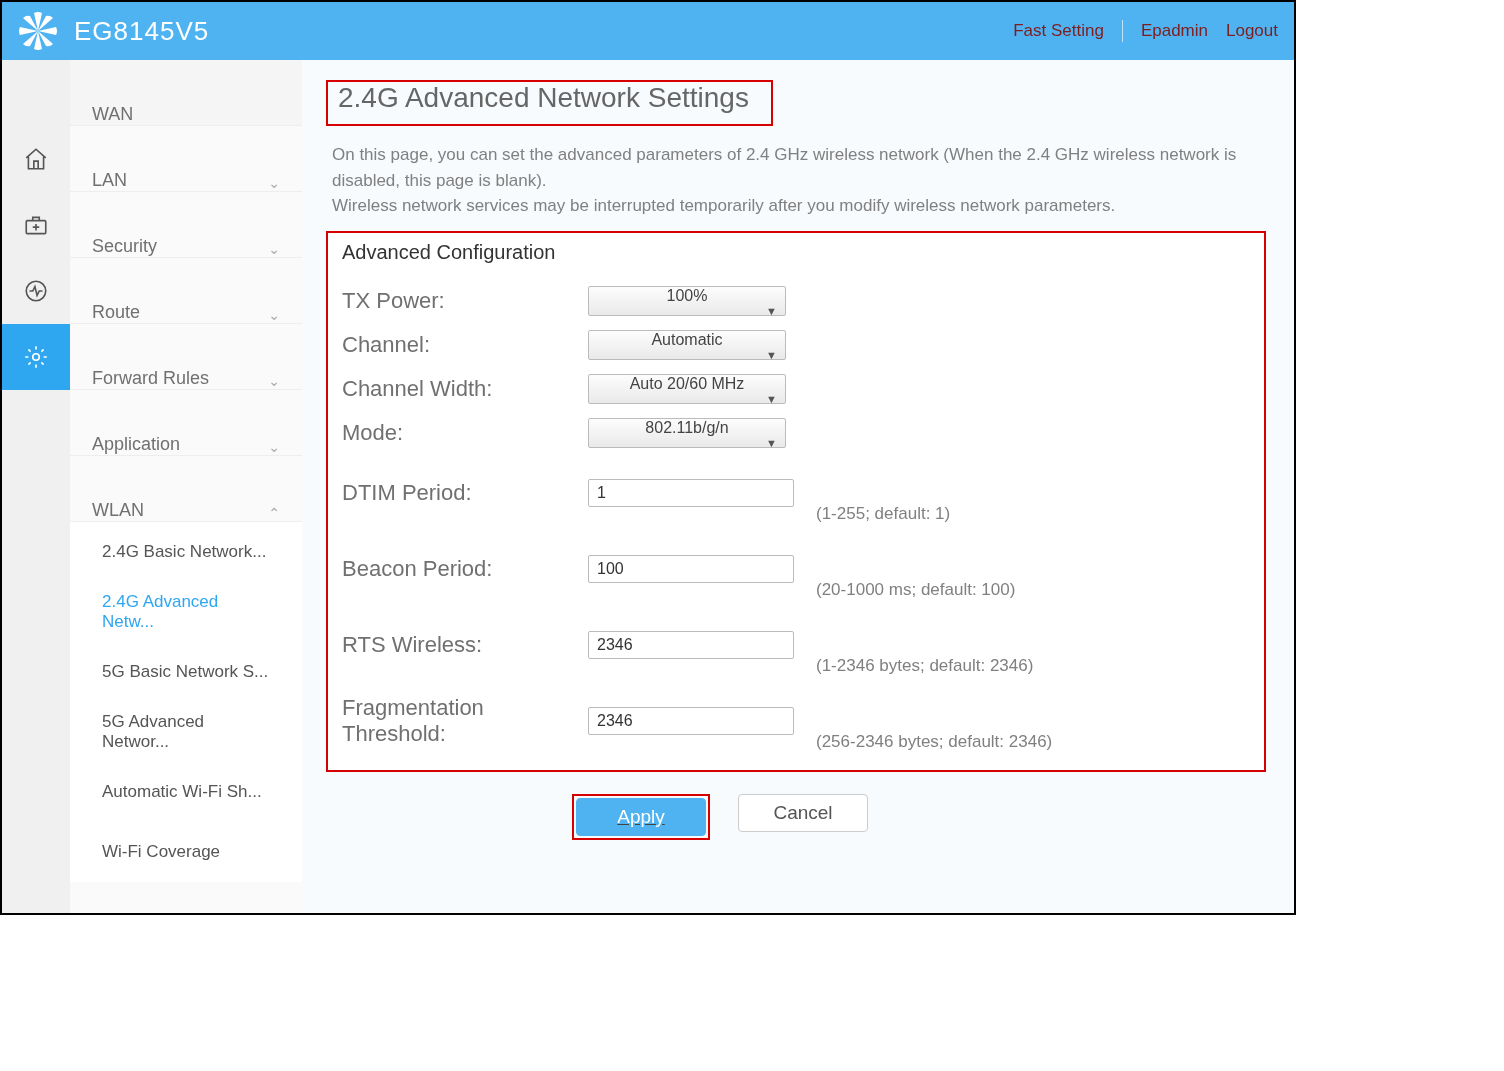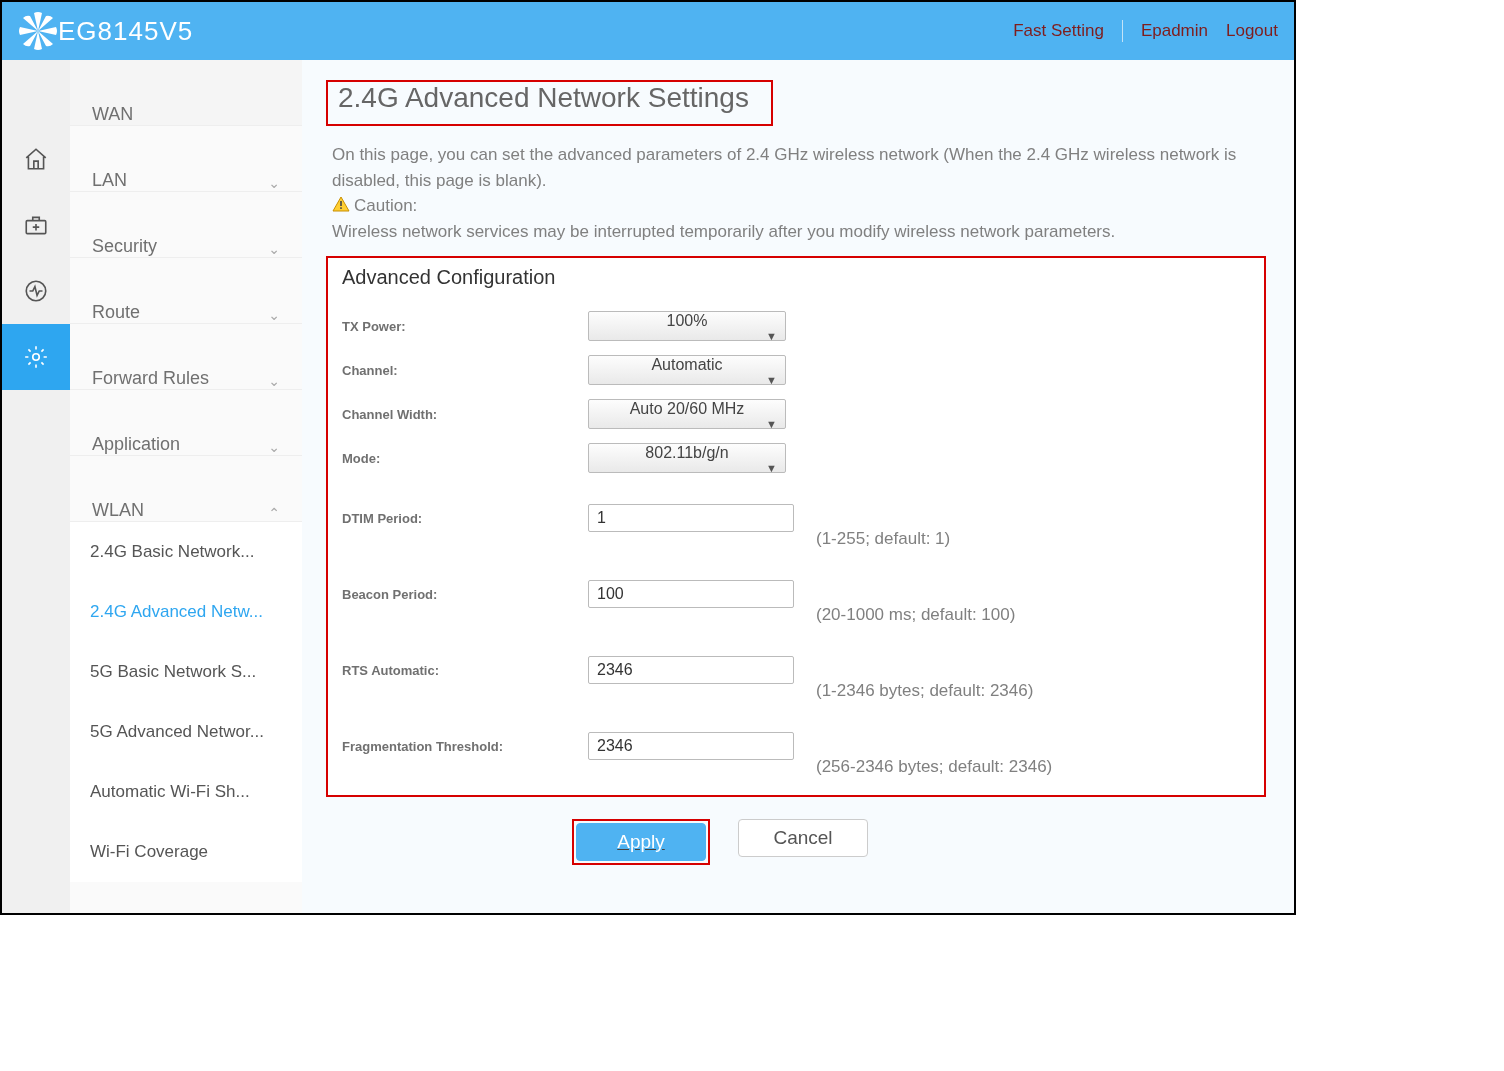--- a/index.html
+++ b/index.html
@@ -1,54 +1,54 @@
 <!DOCTYPE html>
 <html><head>
 <meta charset="utf-8">
 <style>
   * { box-sizing: border-box; margin: 0; padding: 0; }
   body { font-family: Arial, Helvetica, sans-serif; background: #fff; color: #444; }
 
   .frame { width: 1296px; height: 915px; border: 2px solid #000; background: #fff; position: relative; overflow:hidden;}
 
   .header { height: 58px; background:#4fb3f2; display:flex; align-items:center; padding: 0 16px; color:#fff; }
-  .logo { display:flex; align-items:center; gap:0; font-size: 26px; letter-spacing:1px; font-weight:400;}
+  .logo { display:flex; align-items:center; gap:16px; font-size: 26px; letter-spacing:1px; font-weight:400;}
   .logo svg { width:40px; height:40px; }
   .header-right { margin-left:auto; display:flex; align-items:center; font-size:17px; gap: 18px; color:#7f1d1d;}
   .header-right .divider { width:1px; height:22px; background:#c2e3f7;}
   .header-right span { cursor:pointer; }
 
   .body { display:flex; height: 855px; }
 
   .iconbar { width:68px; background:#f0f0f0; border-right: 0; }
   .iconbar .slot { height:66px; display:flex; align-items:center; justify-content:center; border-bottom: 0; color:#555; }
   .iconbar .slot.blank-first { height:66px; }
   .iconbar .slot.active { background:#2ea6f0; color:#fff; position:relative;}
   .iconbar .slot.active::after { content:""; position:absolute; right:-10px; top:50%; transform:translateY(-50%); border: 10px solid transparent; border-left-color:#2ea6f0; }
   .iconbar svg { width:26px; height:26px; stroke:#555; fill:none; stroke-width:1.5;}
   .iconbar .slot.active svg { stroke:#fff; }
 
   .sidebar { width:232px; background:#fafafa; }
   .sidebar .sec { height:66px; display:flex; align-items:flex-end; padding: 0 22px; font-size:18px; color:#707070; border-bottom:1px solid #eee; cursor:pointer; position:relative; background:#fafafa;}
   .sidebar .sec.first { background:#f5f5f5; }
   .sidebar .sec .chev { margin-left:auto; font-size:14px; color:#aaa;}
-  .sidebar .sub { height:60px; display:flex; align-items:center; padding: 0 20px; font-size:17px; color:#555; background:#fff; cursor:pointer;}
+  .sidebar .sub { height:60px; display:flex; align-items:center; padding: 0 32px; font-size:17px; color:#555; background:#fff; cursor:pointer;}
   .sidebar .sub.active { color:#2ea6f0; }
 
   .content { flex:1; background:#f7fbfe; padding: 20px 28px 30px 24px; overflow:auto; }
   .title-wrap { border:2px solid #d60000; display:inline-block; padding:0 22px 10px 10px; }
   .title { font-size:28px; color:#666; font-weight:400;}
   .desc { margin-top:16px; color:#808080; font-size:17px; line-height:1.5; padding-left:6px; padding-right:10px;}
   .caution-line { display:flex; align-items:flex-start; gap:4px; }
   .warn-ico { display:inline-flex; width:18px; height:18px; position:relative; top:2px;}
 
   .conf-box { border:2px solid #d60000; margin-top:12px; background:#fff; padding: 6px 14px 18px 14px; }
   .conf-title { font-size:20px; color:#333; padding: 2px 0 8px 0; }
   .row { display:flex; align-items:center; margin-top:14px; }
-  .row .lab { width:246px; font-size:13px; color:#707070;font-weight:bold; }
+  .row .lab { width:246px; font-size:22px; color:#707070; }
   .row .ctl { width:206px; }
   .row .hint { margin-left:22px; font-size:17px; color:#808080;margin-top:42px; }
 
   .select { width:198px; height:30px; border:1px solid #bbb; border-radius:2px; background: linear-gradient(#fdfdfd,#e9e9e9); display:flex; align-items:center; padding:0 8px; font-size:16px; color:#444; position:relative; cursor:pointer;flex-direction:column;}
   .select .arr { margin-left:auto; font-size:11px; color:#555; }
   .tinput { width:206px; height:28px; border:1px solid #bbb; border-radius:2px; padding:0 8px; font-size:16px; color:#333; font-family:inherit;}
 
   .btnrow { display:flex; gap:28px; margin-top:22px; justify-content:flex-start; padding-left:246px;}
   .btn { width:130px; height:38px; border-radius:4px; font-size:19px; cursor:pointer; display:flex; align-items:center; justify-content:center; border:1px solid #ccc; background:#fff; color:#555;}
   .btn.primary { background:#4fb3f2; color:#fff; border:1px solid #4fb3f2;}
@@ -160,30 +160,20 @@
         </div>
     </div>
 
     <div class="content">
       <div class="title-wrap">
         <div class="title">2.4G Advanced Network Settings</div>
       </div>
 
       <div class="desc">
         <div>On this page, you can set the advanced parameters of 2.4 GHz wireless network (When the 2.4 GHz wireless network is disabled, this page is blank).</div>
-        <div class="caution-line">
-          <span class="warn-ico">
-            <svg viewBox="0 0 18 18">
-                <path d="M9 2 L17 16 H1 Z" fill="#ffcf33" stroke="#c98f00" stroke-width="1"></path>
-                <rect x="8.2" y="6" width="1.6" height="5" fill="#444"></rect>
-                <rect x="8.2" y="12.3" width="1.6" height="1.6" fill="#444"></rect>
-              </svg>
-          </span>
-          <span>Caution:</span>
-        </div>
         <div>Wireless network services may be interrupted temporarily after you modify wireless network parameters.</div>
       </div>
 
       <div class="conf-box">
         <div class="conf-title">Advanced Configuration</div>
 
         <div class="row">
           <div class="lab">TX Power:</div>
           <div class="ctl">
             <div class="select">
@@ -229,21 +219,21 @@
           <div class="hint">(1-255; default: 1)</div>
         </div>
 
         <div class="row">
           <div class="lab">Beacon Period:</div>
           <div class="ctl"><input class="tinput" value="100" style=""></div>
           <div class="hint">(20-1000 ms; default: 100)</div>
         </div>
 
         <div class="row">
-          <div class="lab">RTS Automatic:</div>
+          <div class="lab">RTS Wireless:</div>
           <div class="ctl"><input class="tinput" value="2346" style=""></div>
           <div class="hint">(1-2346 bytes; default: 2346)</div>
         </div>
 
         <div class="row">
           <div class="lab">Fragmentation Threshold:</div>
           <div class="ctl"><input class="tinput" value="2346" style=""></div>
           <div class="hint">(256-2346 bytes; default: 2346)</div>
         </div>
       </div>

